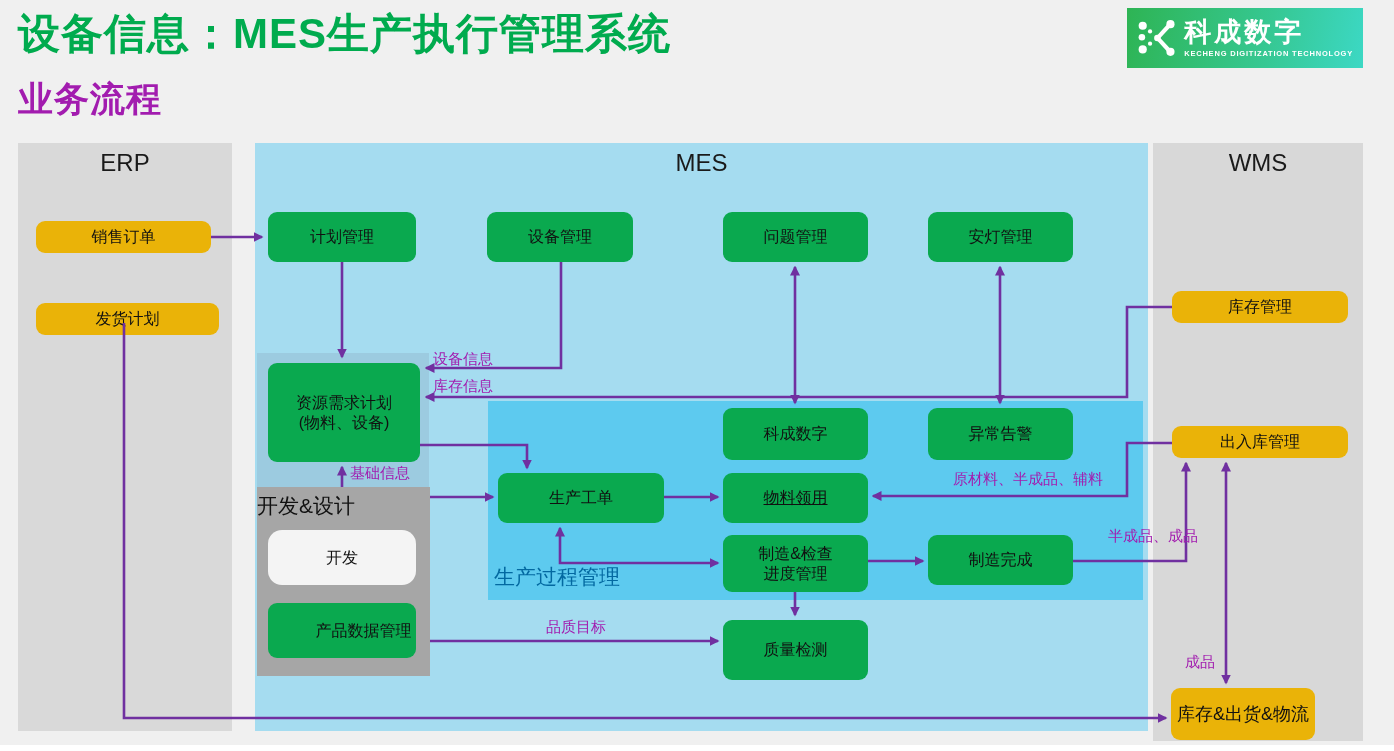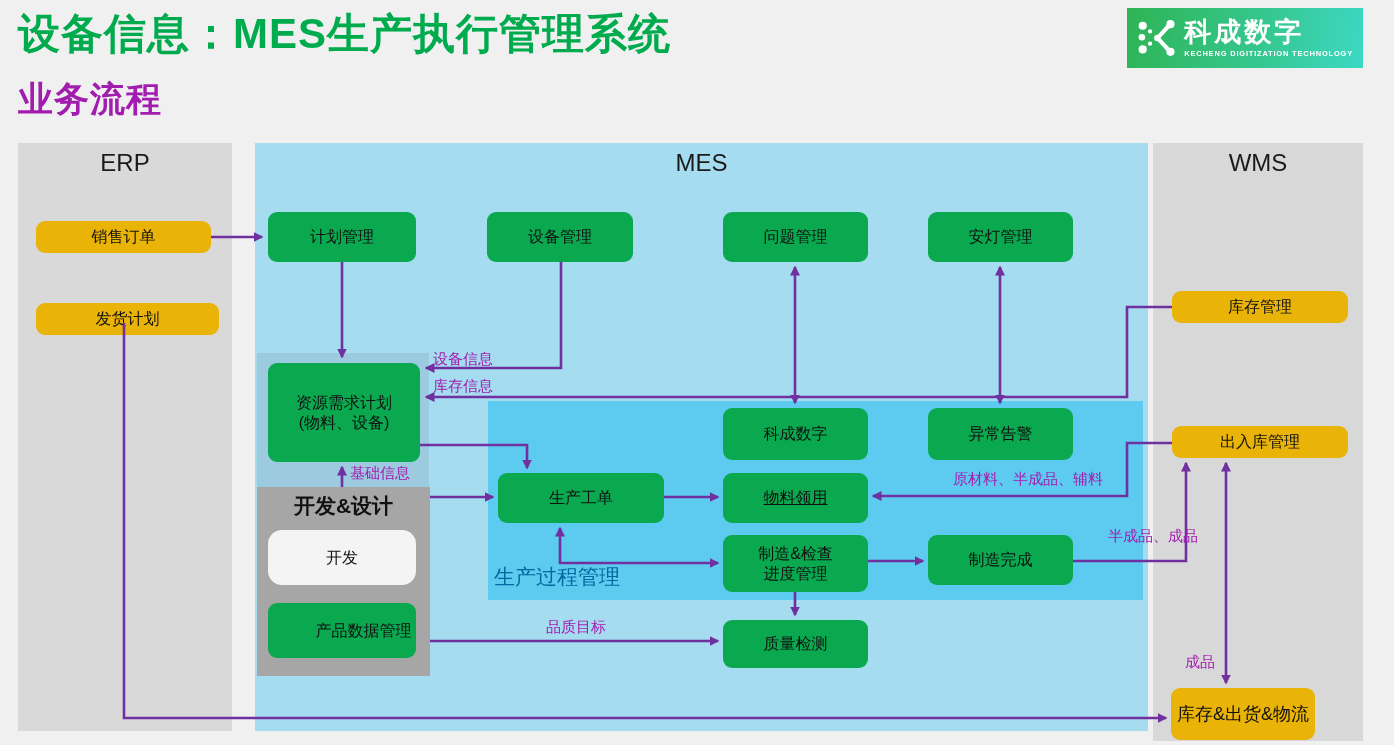--- a/index.html
+++ b/index.html
@@ -50,22 +50,22 @@
   .panel-process { left: 488px; top: 401px; width: 655px; height: 199px; background: #5dcaef; }
 
   .panel-title {
     width: 100%; text-align: center;
     font-size: 24px; color: #1a1a1a; font-weight: 400;
   }
   .pt-erp  { left: 18px;   top: 149px; width: 214px; }
   .pt-mes  { left: 255px;  top: 149px; width: 893px; }
   .pt-wms  { left: 1153px; top: 149px; width: 210px; }
   .pt-dev  {
-    left: 257px; top: 492px; width: 173px; text-align: center;
-    font-size: 21px; font-weight: 700; color: #111;
+    left: 257px; top: 492px; width: 173px; 
+    font-size: 21px; font-weight: 400; color: #111;
   }
   .pt-process {
     left: 494px; top: 563px;
     font-size: 21px; font-weight: 500; color: #0369a1; white-space: nowrap;
   }
 
   
   .box {
     display: flex; align-items: center; justify-content: center;
     flex-direction: column;
@@ -148,21 +148,21 @@
 
   <div class="abs box green" style="left:498px;top:473px;width:166px;height:50px;">生产工单</div>
   <div class="abs box green" style="left:723px;top:408px;width:145px;height:52px;">科成数字</div>
   <div class="abs box green" style="left:928px;top:408px;width:145px;height:52px;">异常告警</div>
   <div class="abs box green" style="left:723px;top:473px;width:145px;height:50px;text-decoration:underline;">物料领用</div>
   <div class="abs box green" style="left:723px;top:535px;width:145px;height:57px;align-items:center;">
     <span>制造&amp;检查</span>
     <span>进度管理</span>
   </div>
   <div class="abs box green" style="left:928px;top:535px;width:145px;height:50px;">制造完成</div>
-  <div class="abs box green" style="left:723px;top:620px;width:145px;height:48px;">质量检测</div>
+  <div class="abs box green" style="left:723px;top:620px;width:145px;height:60px;">质量检测</div>
 
   <div class="abs box grayb" style="left:1172px;top:291px;width:176px;height:32px;">库存管理</div>
   <div class="abs box grayb" style="left:1172px;top:426px;width:176px;height:32px;">出入库管理</div>
   <div class="abs box grayb" style="left:1171px;top:688px;width:144px;height:52px;font-size:18px;padding:2px 6px;">库存&amp;出货&amp;物流</div>
 
   <svg class="edges" width="1394" height="751">
     <defs>
       <marker id="ah" viewBox="0 0 10 10" refX="8.5" refY="5" markerWidth="10" markerHeight="10" orient="auto-start-reverse" markerUnits="userSpaceOnUse">
         <path d="M0,0 L10,5 L0,10 Z" fill="#7030a0"></path>
       </marker>

